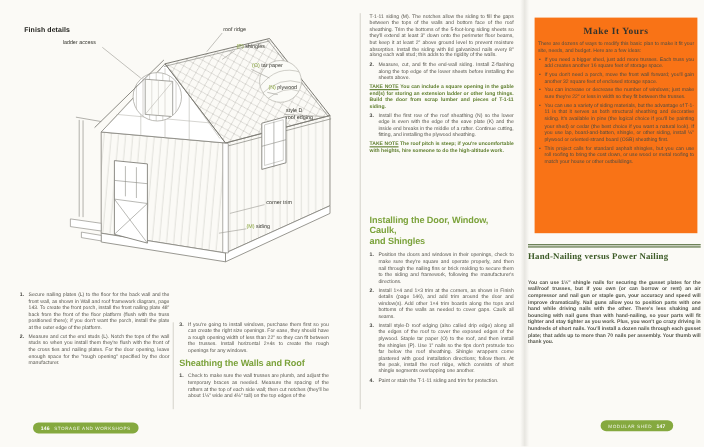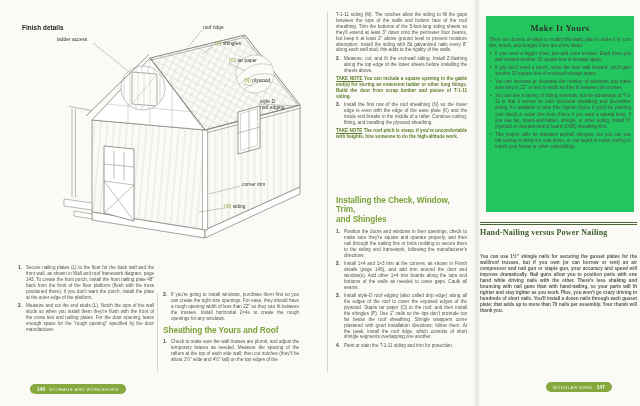--- a/index.html
+++ b/index.html
@@ -25,21 +25,21 @@
   .gutter{position:absolute;left:473px;top:0;width:8px;height:406px;
     background:linear-gradient(90deg,rgba(0,0,0,0),rgba(60,55,40,0.10) 50%,rgba(0,0,0,0))}
   
   #diagram{position:absolute;left:0;top:0;width:478px;height:290px}
   #diagram svg{position:absolute;left:0;top:0}
   .dlabel{position:absolute;font-size:4.9px;line-height:5.5px;color:#36362f;white-space:nowrap}
   .dlabel .letter{color:#87a43c}
   .dlabel.finish{font-weight:bold;font-size:6.3px;color:#21211d;letter-spacing:.1px}
   .dlabel.two{white-space:pre-line}
   
-  .mbox{position:absolute;left:486px;top:16px;width:148px;height:196px;background:#22c55e;padding:7px 3px 6px}
+  .mbox{position:absolute;left:486px;top:16px;width:148px;height:196px;background:#f97316;padding:7px 3px 6px}
   .mbox h3{font-family:"Liberation Serif",serif;font-size:8.6px;color:#33332d;text-align:center;font-weight:bold;letter-spacing:.5px;margin-bottom:4px}
   .mbox .bodytext{font-size:4.6px;line-height:6.05px;color:#4c4c44}
   .bul{position:relative;padding-left:6px;margin-top:2px}
   .bul::before{content:"\2022";position:absolute;left:1px;top:0}
   .hn{position:absolute;left:480px;top:222px;width:157px}
   .hn .rules{border-top:1.6px solid #4a6531;border-bottom:0.7px solid #4a6531;height:3px;margin-bottom:3px}
   .hn h3{font-family:"Liberation Serif",serif;font-weight:bold;font-size:8px;color:#3c5a26;letter-spacing:.2px;margin-bottom:17px}
   .hn .bodytext{font-weight:bold;color:#55564b;font-size:4.6px;line-height:5.95px}
   .pill{position:absolute;height:10px;background:#85a93f;border-radius:5px;color:#fff;display:flex;align-items:center;gap:4px;font-size:4.2px;letter-spacing:.5px;padding:0 7px;white-space:nowrap}
   .pill .folio{font-weight:bold;font-size:4.6px;letter-spacing:.2px}
@@ -154,21 +154,21 @@
     <span class="num">2.</span>
     <span class="txt">Measure and cut the end studs (L). Notch the tops of the wall studs so when you install them they're flush with the front of the cross ties and nailing plates. For the door opening, leave enough space for the "rough opening" specified by the door manufacturer.</span>
   </div>
 </div>
 
 <div class="col" id="col2">
   <div class="item bodytext">
     <span class="num">3.</span>
     <span class="txt">If you're going to install windows, purchase them first so you can create the right size openings. For ease, they should have a rough opening width of less than 22" so they can fit between the trusses. Install horizontal 2×4s to create the rough openings for any windows.</span>
   </div>
-  <h2 class="green">Sheathing the Yours and Roof</h2>
+  <h2 class="green">Sheathing the Walls and Roof</h2>
   <div class="item bodytext">
     <span class="num">1.</span>
     <span class="txt">Check to make sure the wall trusses are plumb, and adjust the temporary braces as needed. Measure the spacing of the rafters at the top of each side wall; then cut notches (they'll be about 1½" wide and 4½" tall) on the top edges of the</span>
   </div>
 </div>
 
 <div class="col" id="col3">
   <div class="item bodytext">
     <span class="txt">T-1-11 siding (M). The notches allow the siding to fill the gaps between the tops of the walls and bottom face of the roof sheathing. Trim the bottoms of the 5-foot-long siding sheets so they'll extend at least 3" down onto the perimeter floor beams, but keep it at least 2" above ground level to prevent moisture absorption. Install the siding with 8d galvanized nails every 8" along each wall stud; this adds to the rigidity of the walls.</span>
   </div>
@@ -179,21 +179,21 @@
   <div class="tn">
     <span class="lab">TAKE NOTE</span><span class="txt"> You can include a square opening in the gable end(s) for storing an extension ladder or other long things. Build the door from scrap lumber and pieces of T-1-11 siding.</span>
   </div>
   <div class="item bodytext">
     <span class="num">3.</span>
     <span class="txt">Install the first row of the roof sheathing (N) so the lower edge is even with the edge of the eave plate (K) and the inside end breaks in the middle of a rafter. Continue cutting, fitting, and installing the plywood sheathing.</span>
   </div>
   <div class="tn">
     <span class="lab">TAKE NOTE</span><span class="txt"> The roof pitch is steep; if you're uncomfortable with heights, hire someone to do the high-altitude work.</span>
   </div>
-  <h2 class="green install-h">Installing the Check, Window, Trim,
+  <h2 class="green install-h">Installing the Door, Window, Caulk,
 and Shingles</h2>
   <div class="item bodytext">
     <span class="num">1.</span>
     <span class="txt">Position the doors and windows in their openings, check to make sure they're square and operate properly, and then nail through the nailing fins or brick molding to secure them to the siding and framework, following the manufacturer's directions.</span>
   </div>
   <div class="item bodytext">
     <span class="num">2.</span>
     <span class="txt">Install 1×4 and 1×3 trim at the corners, as shown in Finish details (page 146), and add trim around the door and window(s). Add other 1×4 trim boards along the tops and bottoms of the walls as needed to cover gaps. Caulk all seams.</span>
   </div>
   <div class="item bodytext">

